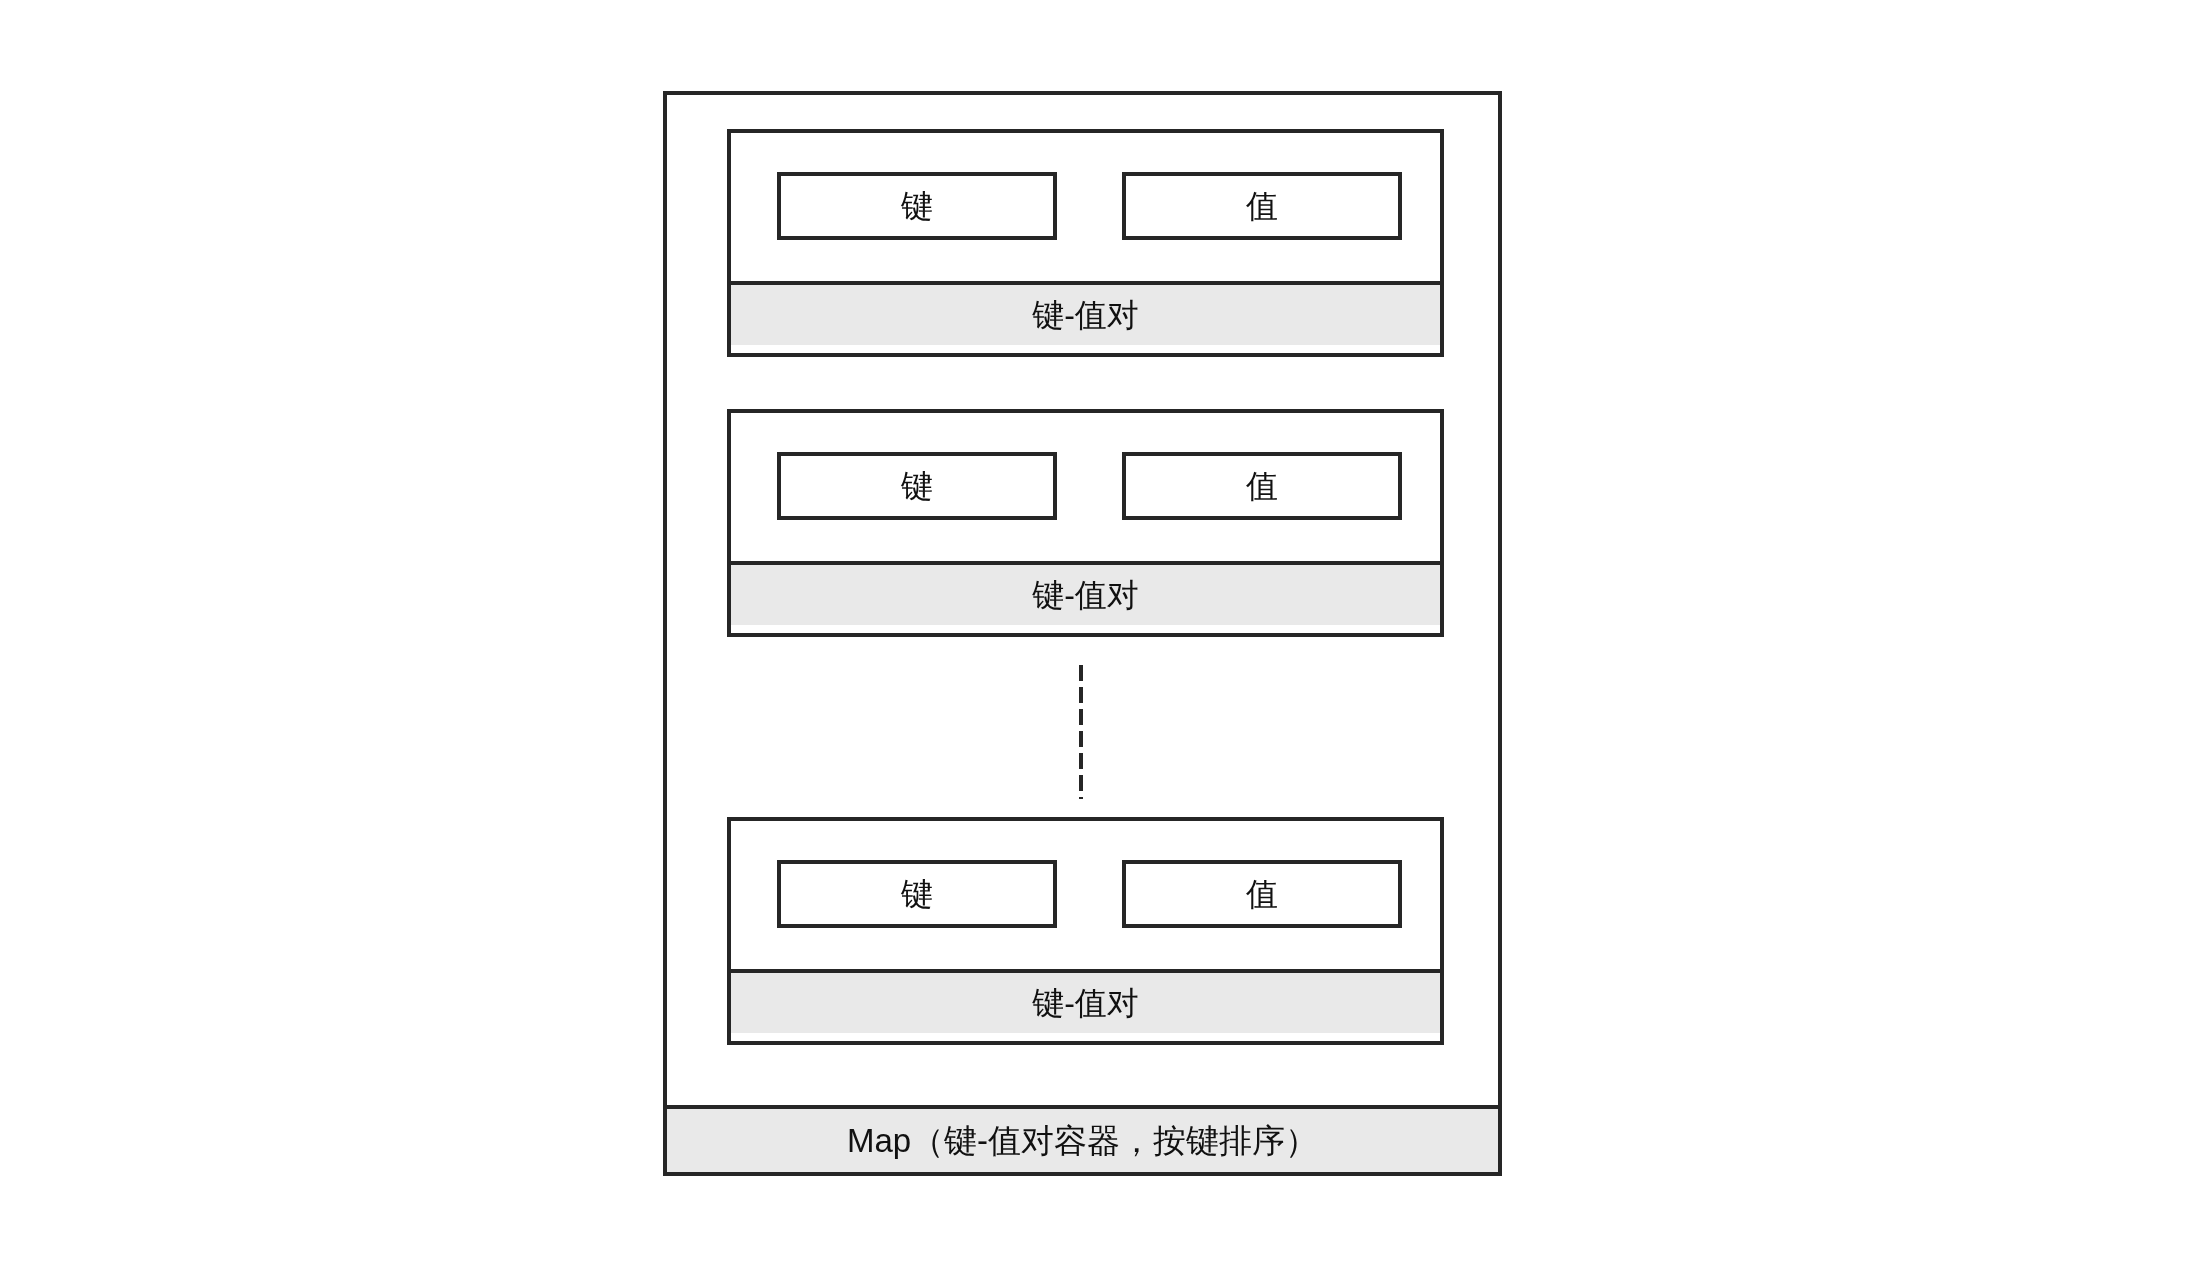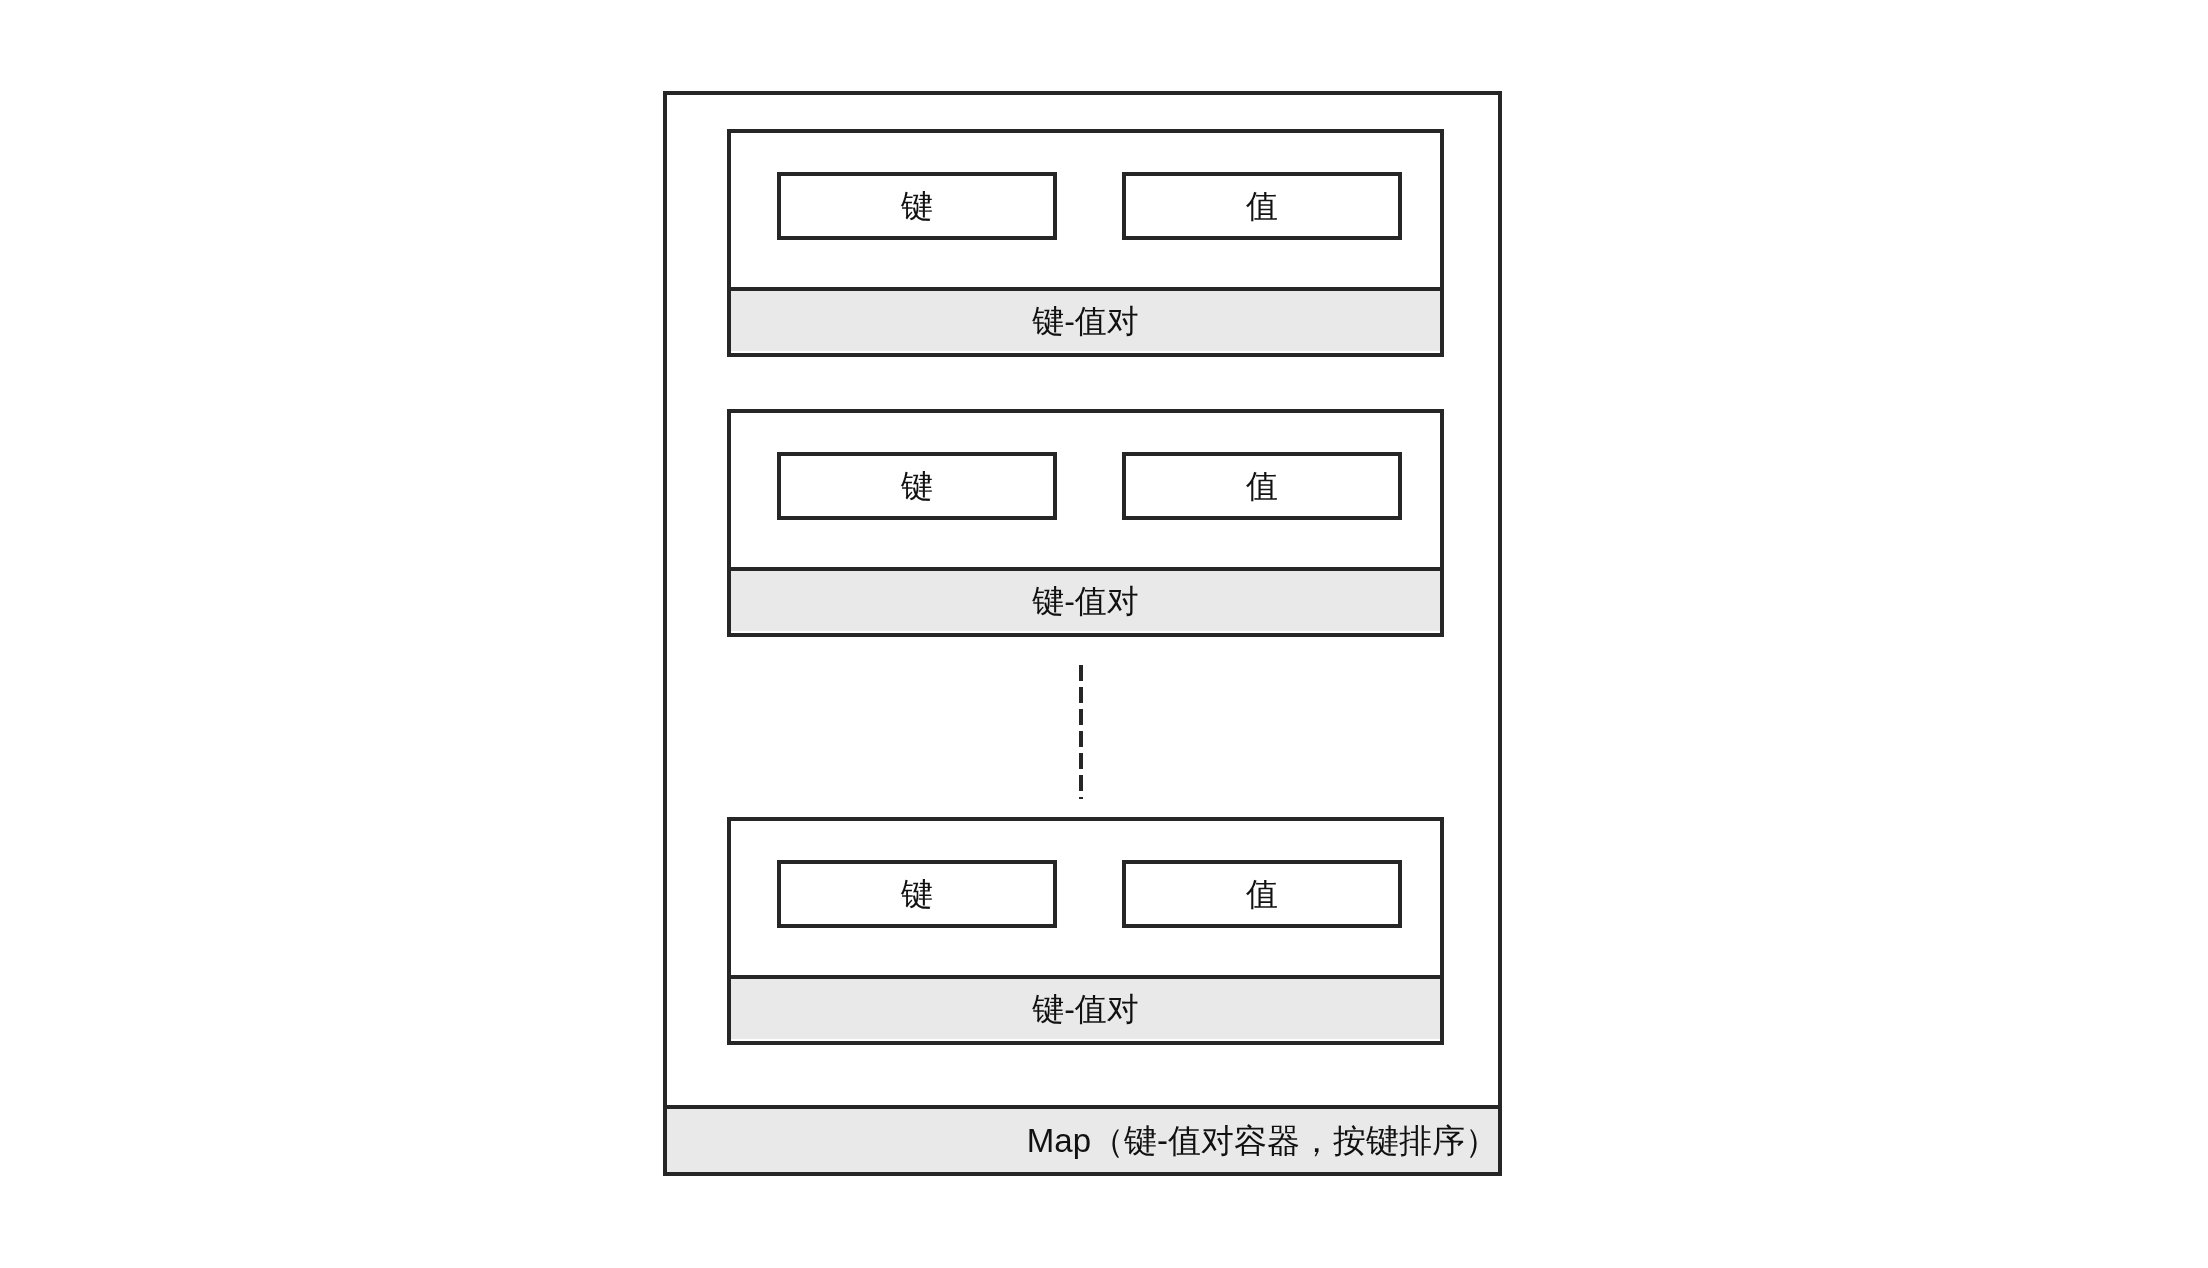--- a/index.html
+++ b/index.html
@@ -50,21 +50,21 @@
     align-items: center;
     justify-content: center;
     font-size: 32px;
     line-height: 1;
   }
   .cell-box.key { left: 46px; }
   .cell-box.value { left: 391px; }
   .pair-strip {
     position: absolute;
     left: 0;
-    bottom: 2px;
+    bottom: 8px;
     width: 100%;
     height: 64px;
     border-top: 4px solid var(--border);
     background: var(--strip);
     display: flex;
     align-items: center;
     justify-content: center;
     font-size: 32px;
     line-height: 1;
   }
@@ -85,21 +85,21 @@
   .map-strip {
     position: absolute;
     left: 0;
     bottom: 0;
     width: 100%;
     height: 67px;
     border-top: 4px solid var(--border);
     background: var(--strip);
     display: flex;
     align-items: center;
-    justify-content: flex-end;
+    justify-content: center;
     font-size: 33px;
     line-height: 1;
   }
 </style>
 </head>
 <body>
 
 <div class="canvas">
   <div class="outer-box">
 

